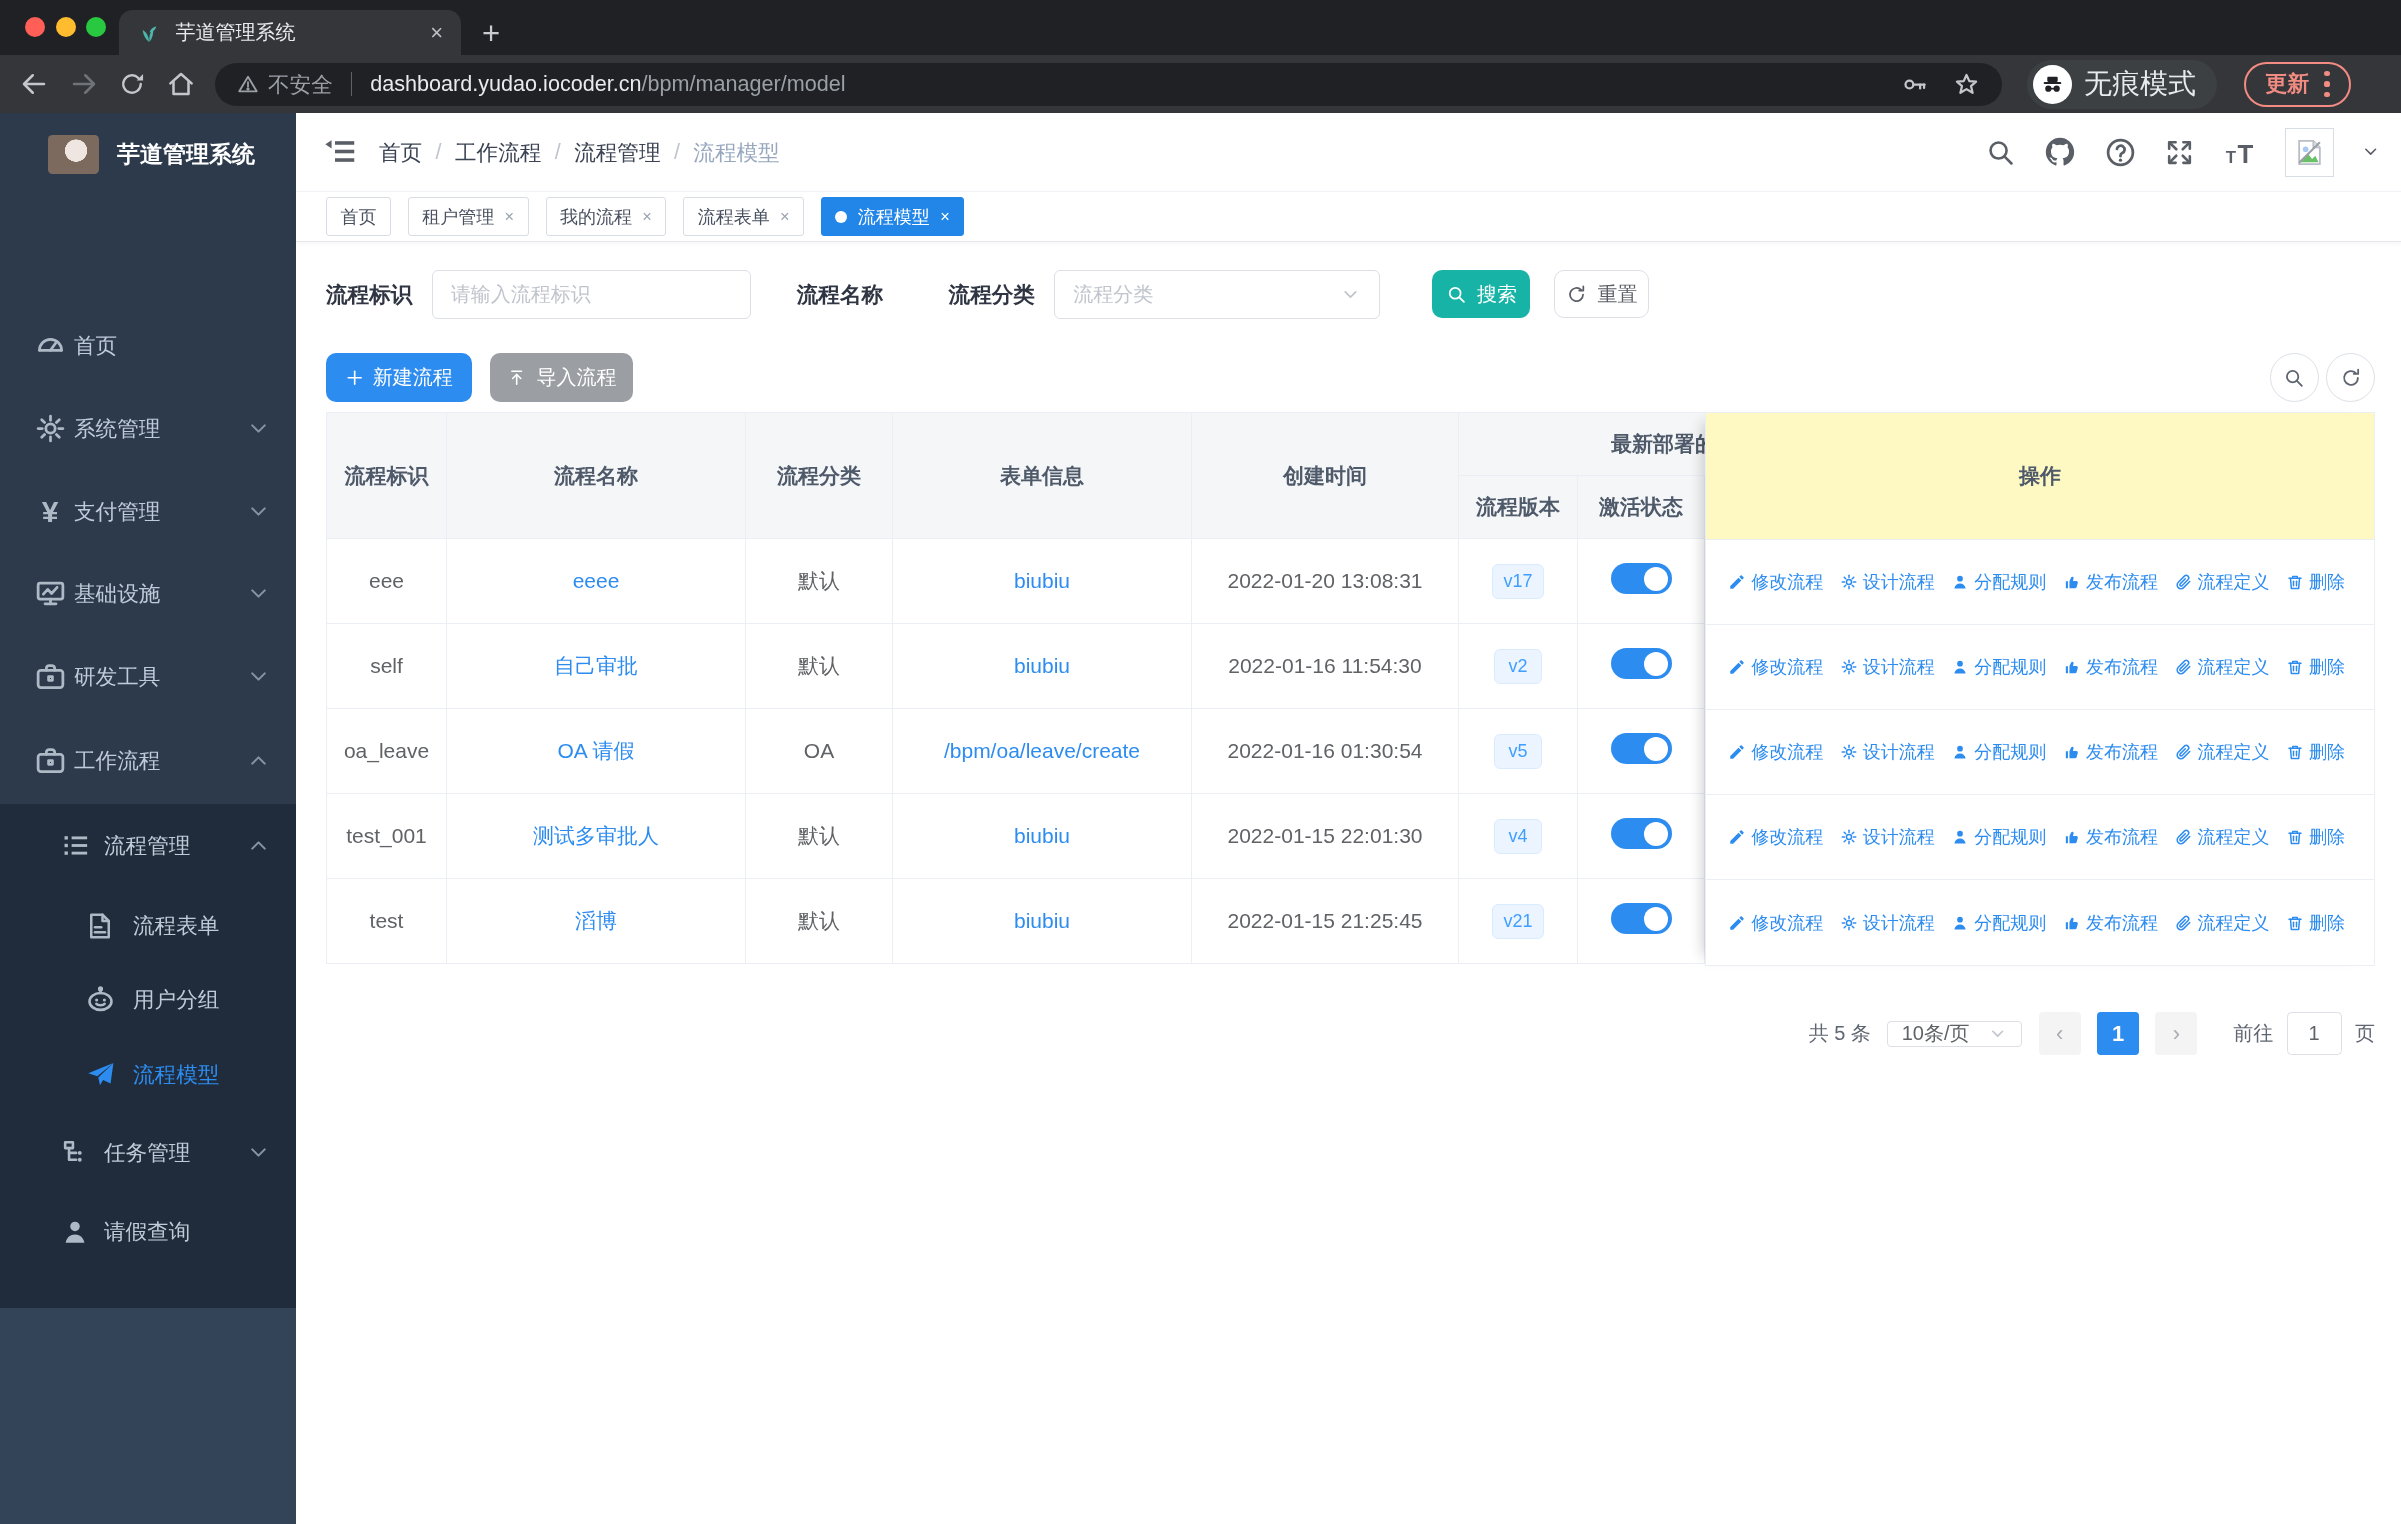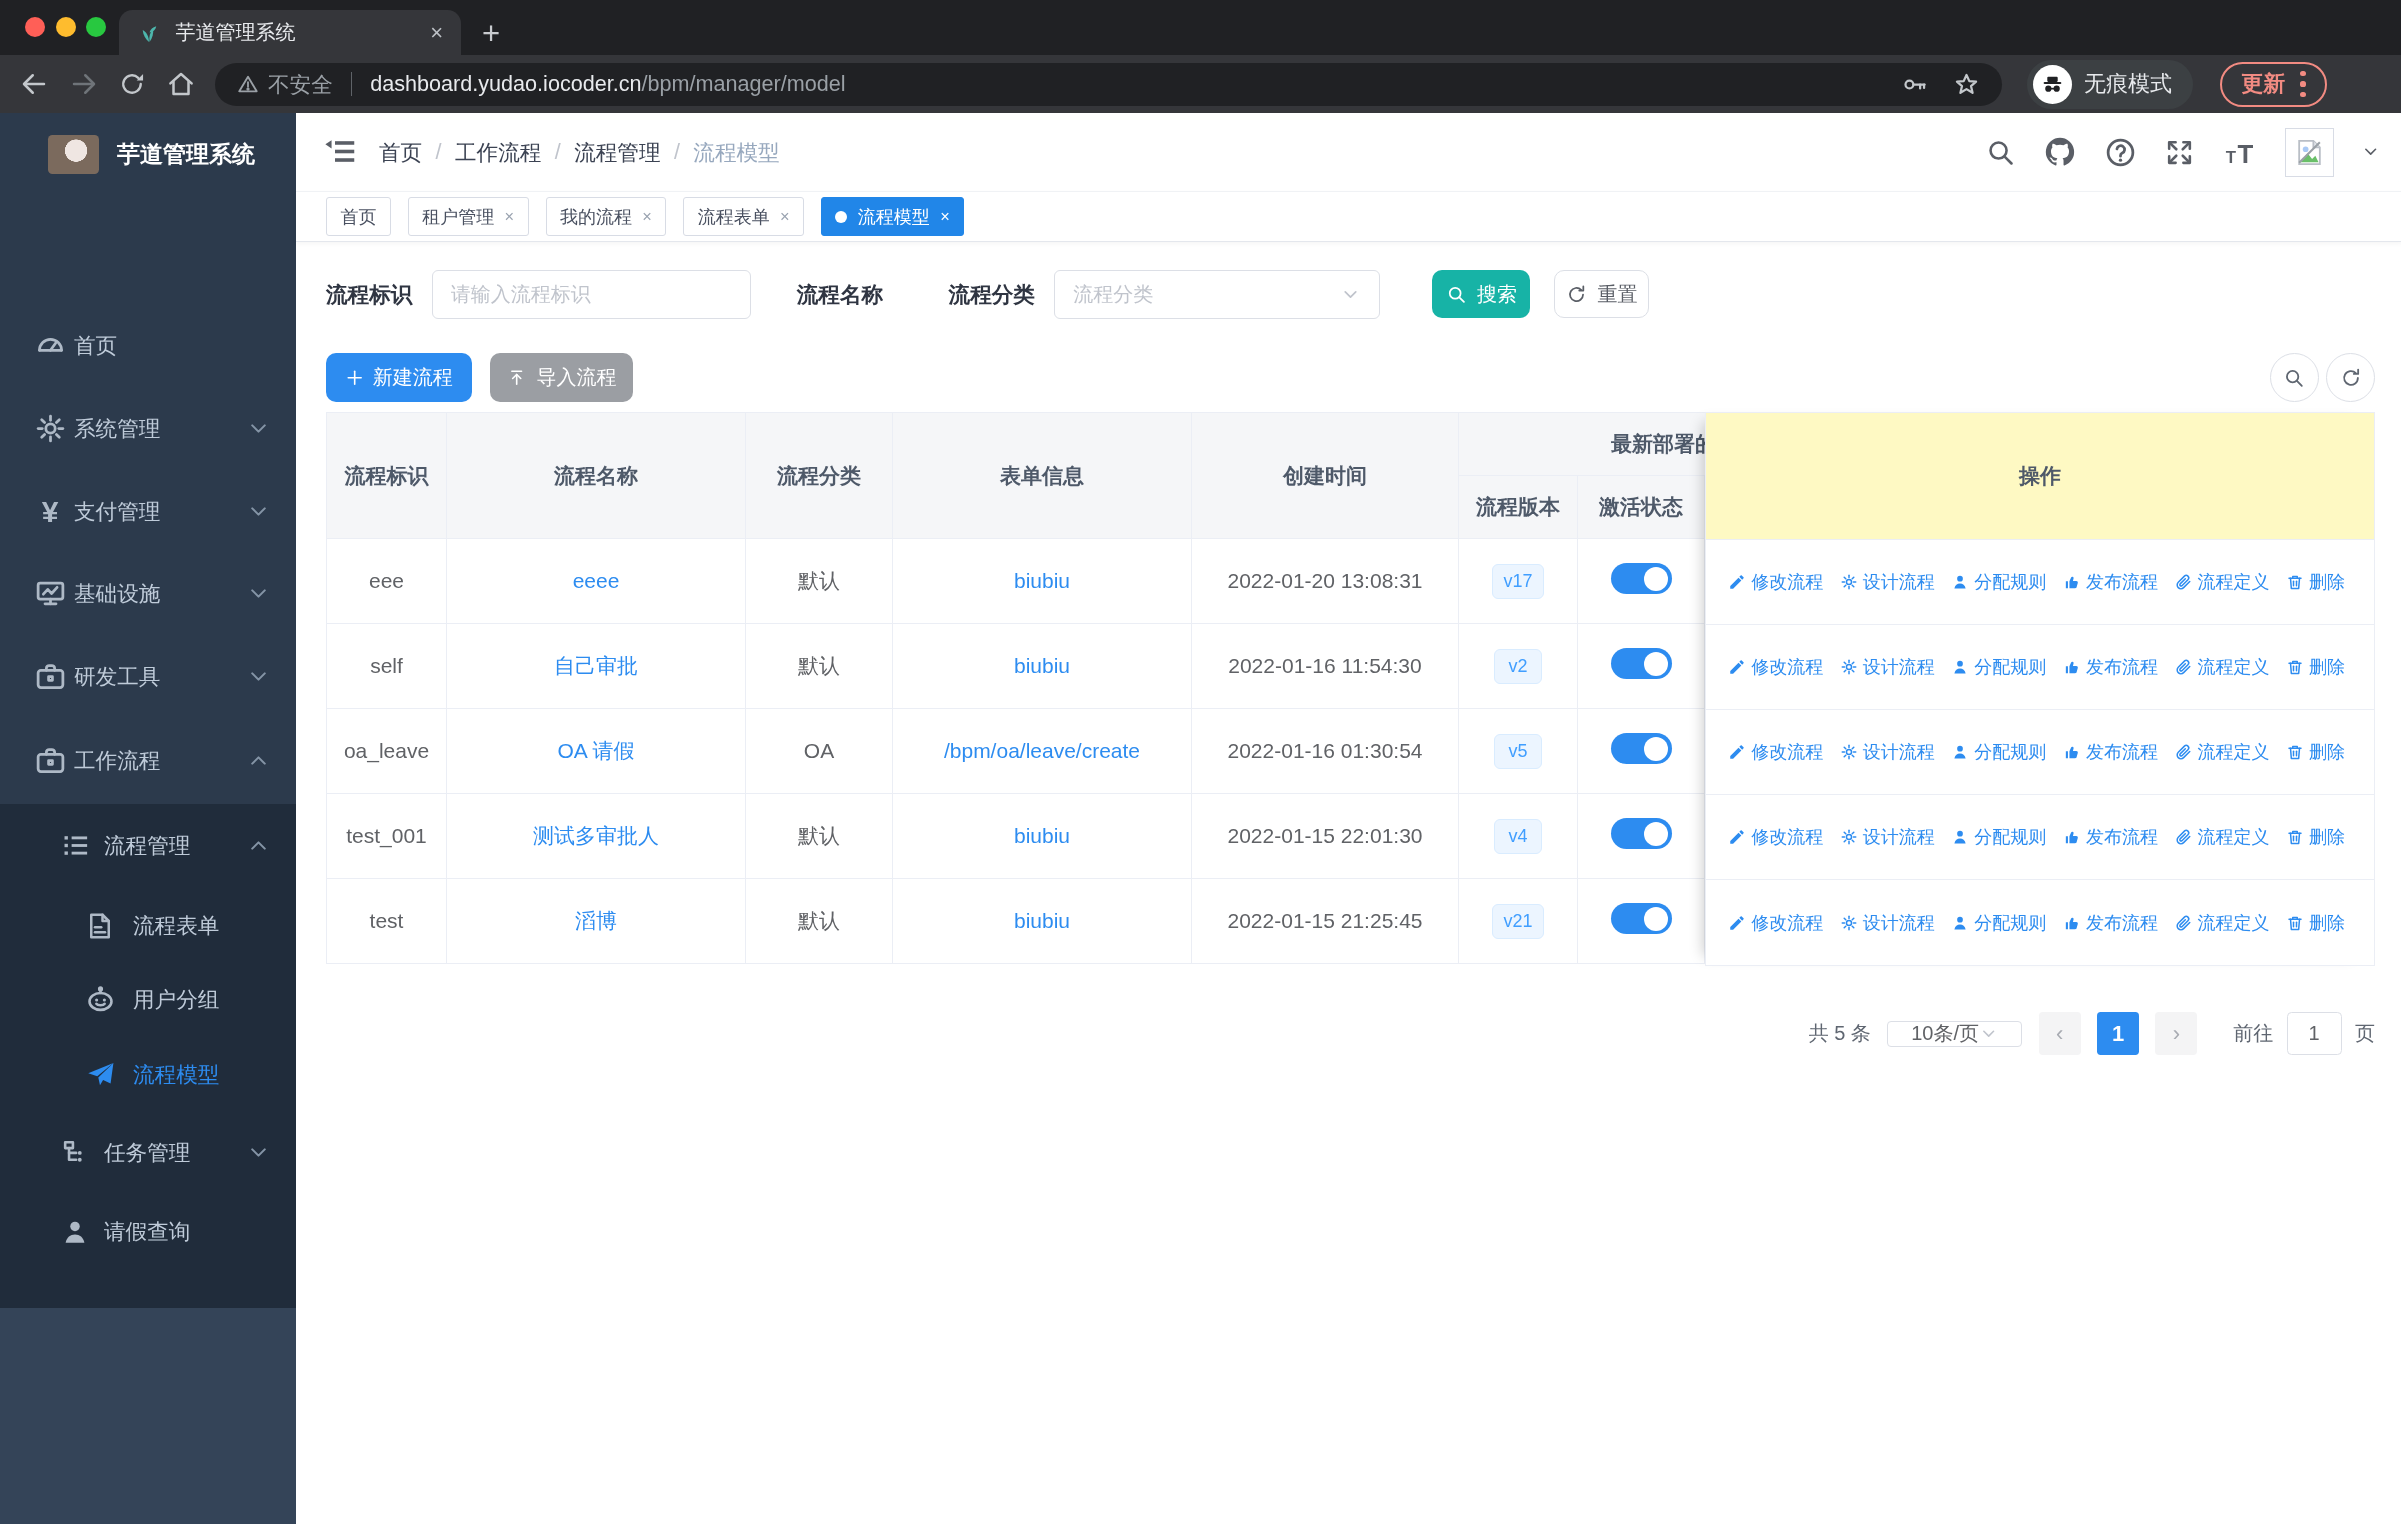--- a/index.html
+++ b/index.html
@@ -20,21 +20,21 @@
   .toolbar{position:absolute;left:0;top:55px;width:2401px;height:58px;background:#35363a;
            display:flex;align-items:center;color:#c3c7cb;}
   .navico{margin-left:19.4px;color:#c3c7cb;}
   .urlbar{margin-left:19.4px;width:1787px;height:43px;background:#202124;border-radius:21.6px;
           display:flex;align-items:center;padding:0 22px;font-size:21.6px;}
   .sec{color:#9aa0a6;display:flex;align-items:center;gap:9px;}
   .urldiv{width:1.5px;height:24px;background:#5f6368;margin:0 18px;}
   .host{color:#e8eaed;}
   .path{color:#9aa0a6;}
   .incog{display:flex;align-items:center;gap:12px;background:#3c4043;border-radius:25px;
-         height:49px;padding:0 21px 0 6px;color:#e8eaed;font-size:22px;margin-left:25px;justify-content:space-between;}
+         height:49px;padding:0 21px 0 6px;color:#e8eaed;font-size:28px;margin-left:25px;justify-content:space-between;}
   .incog-circle{width:39px;height:39px;background:#fff;border-radius:50%;display:flex;align-items:center;justify-content:center;}
   .updatebtn{margin-left:27px;display:flex;align-items:center;gap:15px;border:2.2px solid #f28b82;
              border-radius:24px;height:45px;padding:0 19.4px;color:#f28b82;font-size:22px;font-weight:600;}
   .kebab{display:flex;flex-direction:column;gap:5.2px;}
   .kebab i{width:5.2px;height:5.2px;border-radius:50%;background:#f28b82;}
 
   
   .sidebar{position:absolute;left:0;top:113px;width:296px;height:1411px;background:#2c3a4c;}
   .side-fill{position:absolute;left:0;top:1046px;width:296px;height:365px;background:#344458;}
   .logo{position:absolute;left:0;top:0;width:296px;height:82px;display:flex;align-items:center;padding-left:48px;}
@@ -115,21 +115,21 @@
   .fixedhead{height:127px;background:#fef9c3;border-bottom:1.5px solid #ebeef5;display:flex;align-items:center;
              justify-content:center;font-size:21px;font-weight:700;color:#4e5969;}
   .fixedrow{height:85px;border-bottom:1.5px solid #ebeef5;display:flex;align-items:center;padding-left:22px;gap:16.4px;}
   .fixedrow:last-child{border-bottom:none;}
   a.act{display:flex;align-items:center;gap:5.2px;color:#2d8cf0;font-size:18px;text-decoration:none;white-space:nowrap;}
 
   
   .pager{position:absolute;right:27px;top:898px;height:45px;display:flex;align-items:center;gap:16.4px;
          font-size:20px;color:#5f6671;}
   .psel{width:135px;height:26px;border:1.5px solid #dcdfe6;border-radius:4px;display:flex;align-items:center;
-        justify-content:center;padding:0 13.4px;color:#606266;}
+        justify-content:space-between;padding:0 13.4px;color:#606266;}
   .pbtn{width:42px;height:43px;border-radius:3.7px;background:#f4f4f5;color:#a8abb2;display:flex;align-items:center;
         justify-content:center;font-size:22px;cursor:pointer;}
   .pbtn.cur{background:#2d8cf0;color:#fff;font-weight:700;}
   .goto{margin-left:19.4px;display:flex;align-items:center;gap:13.4px;}
   .ginput{width:55px;height:43px;border:1.5px solid #dcdfe6;border-radius:4.5px;text-align:center;font-size:20px;
           color:#606266;font-family:inherit;outline:none;}
 </style>
 </head>
 <body>
 

